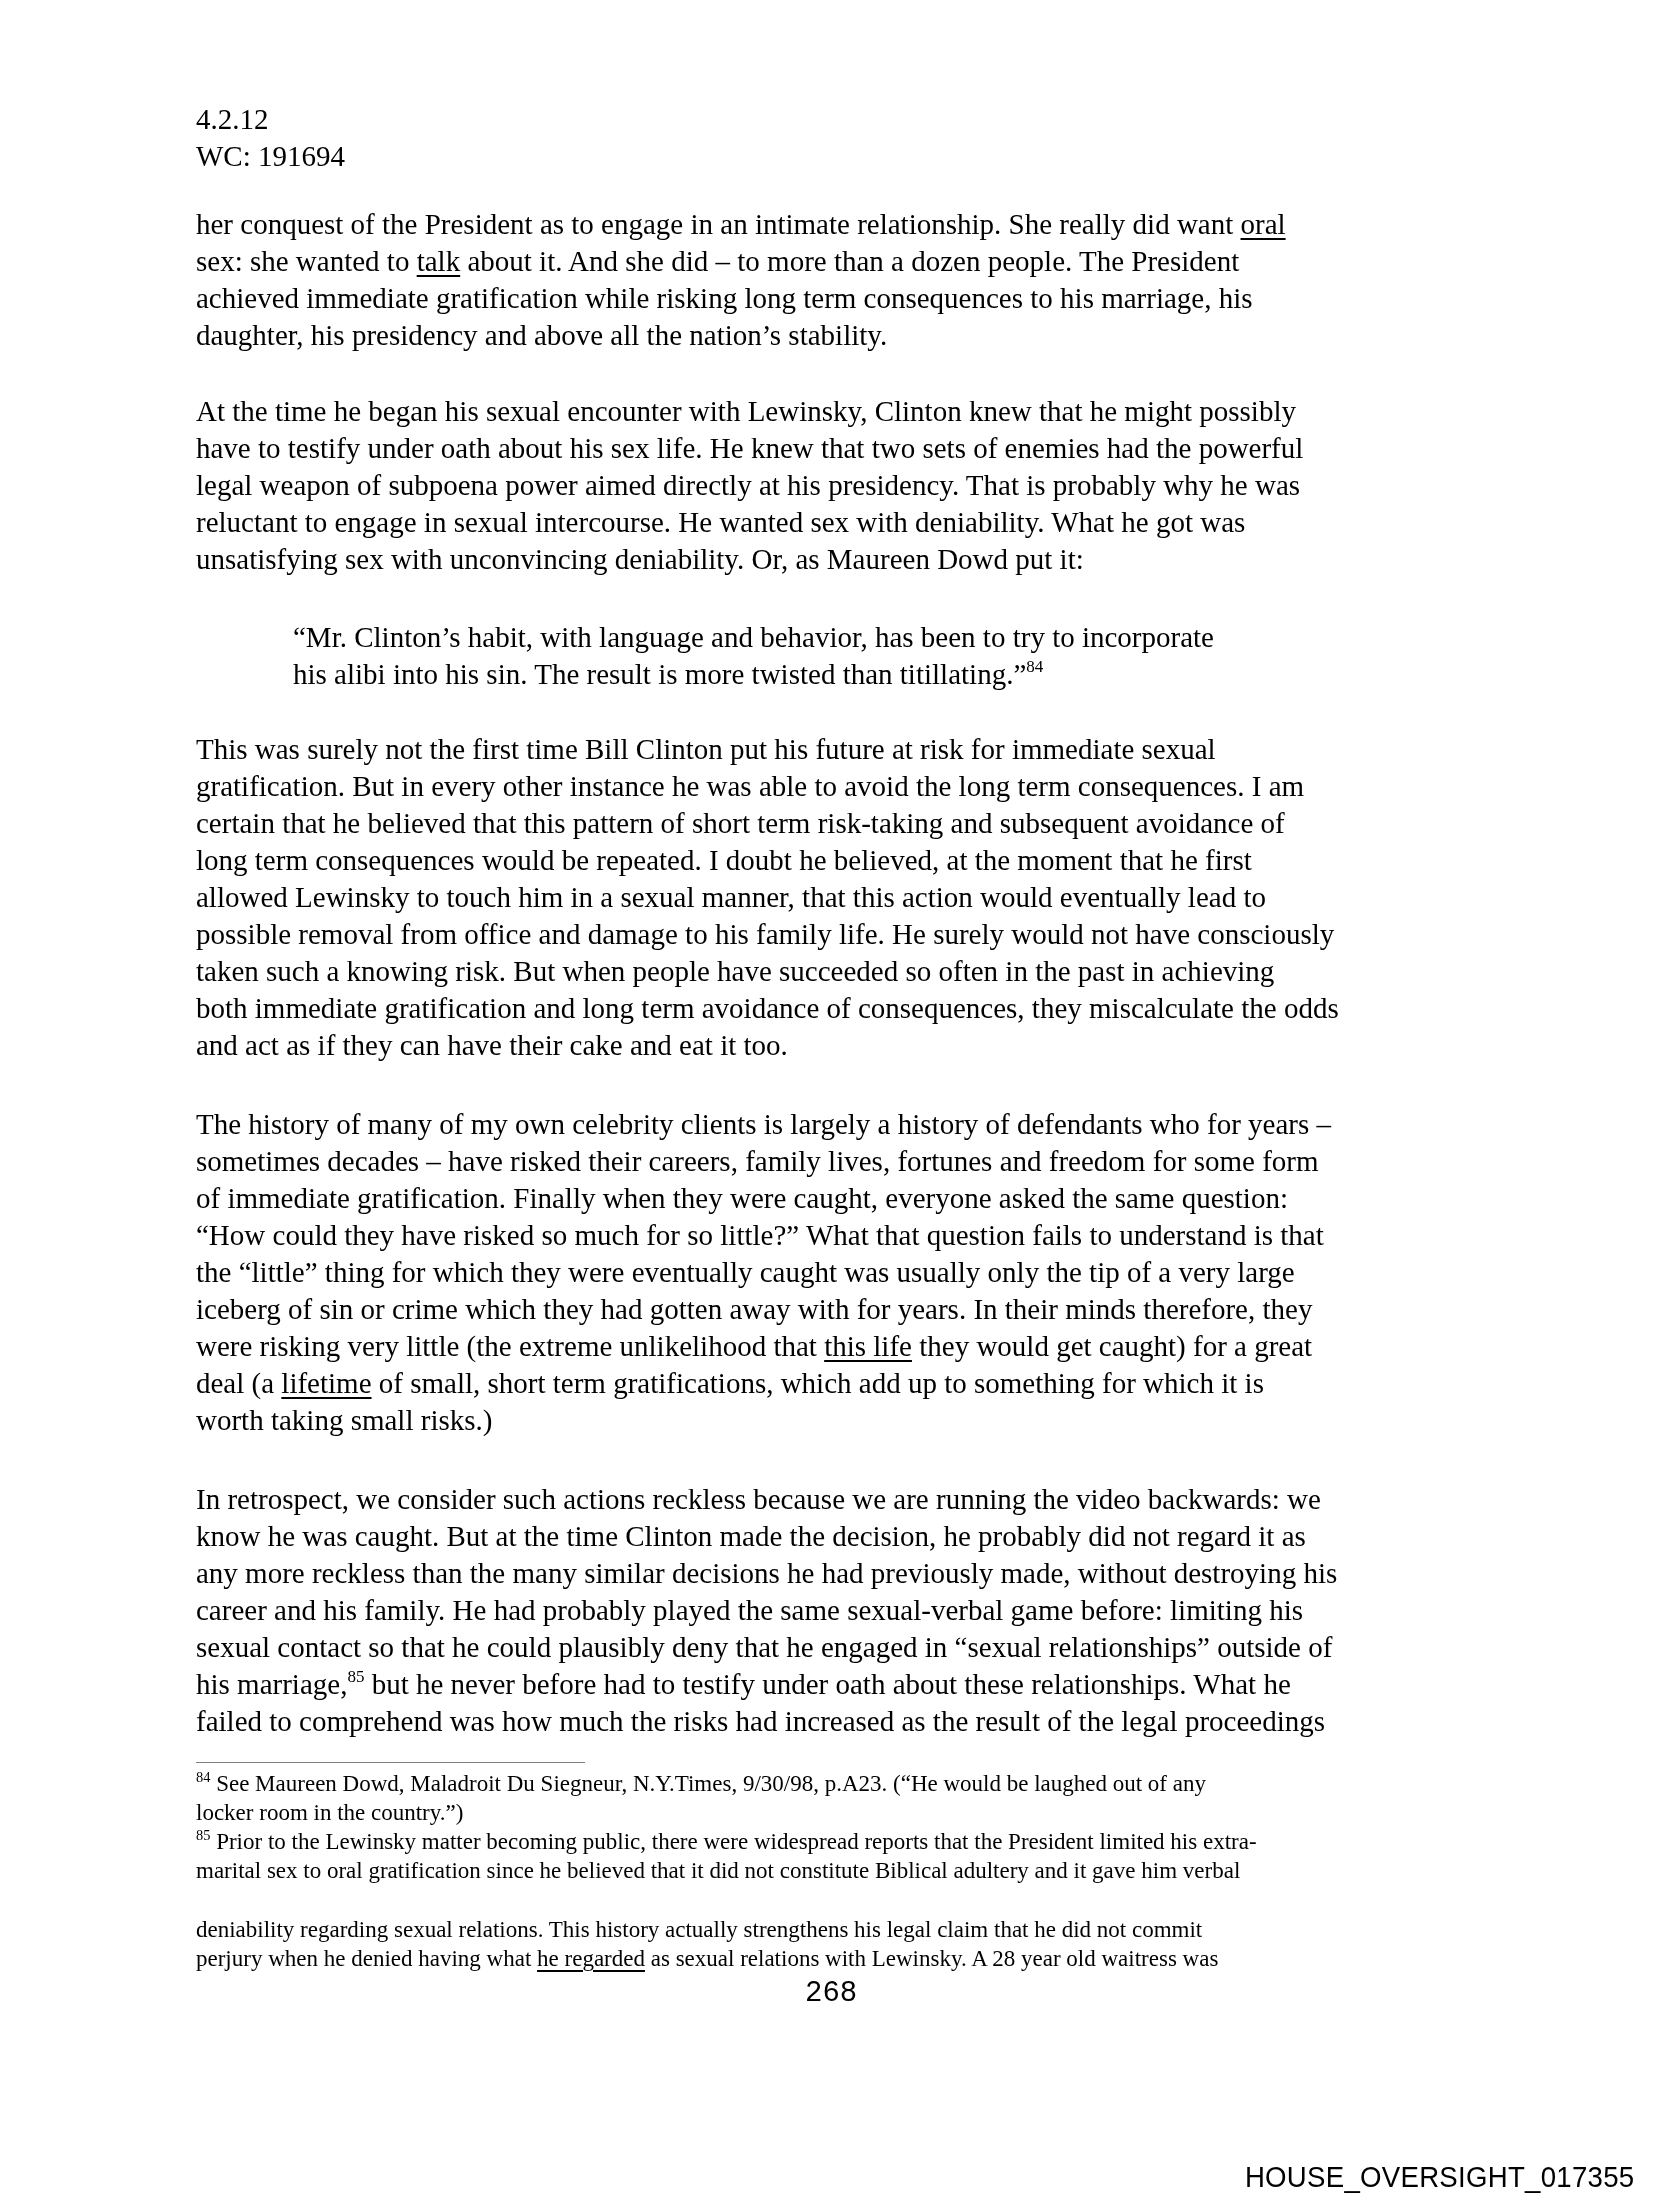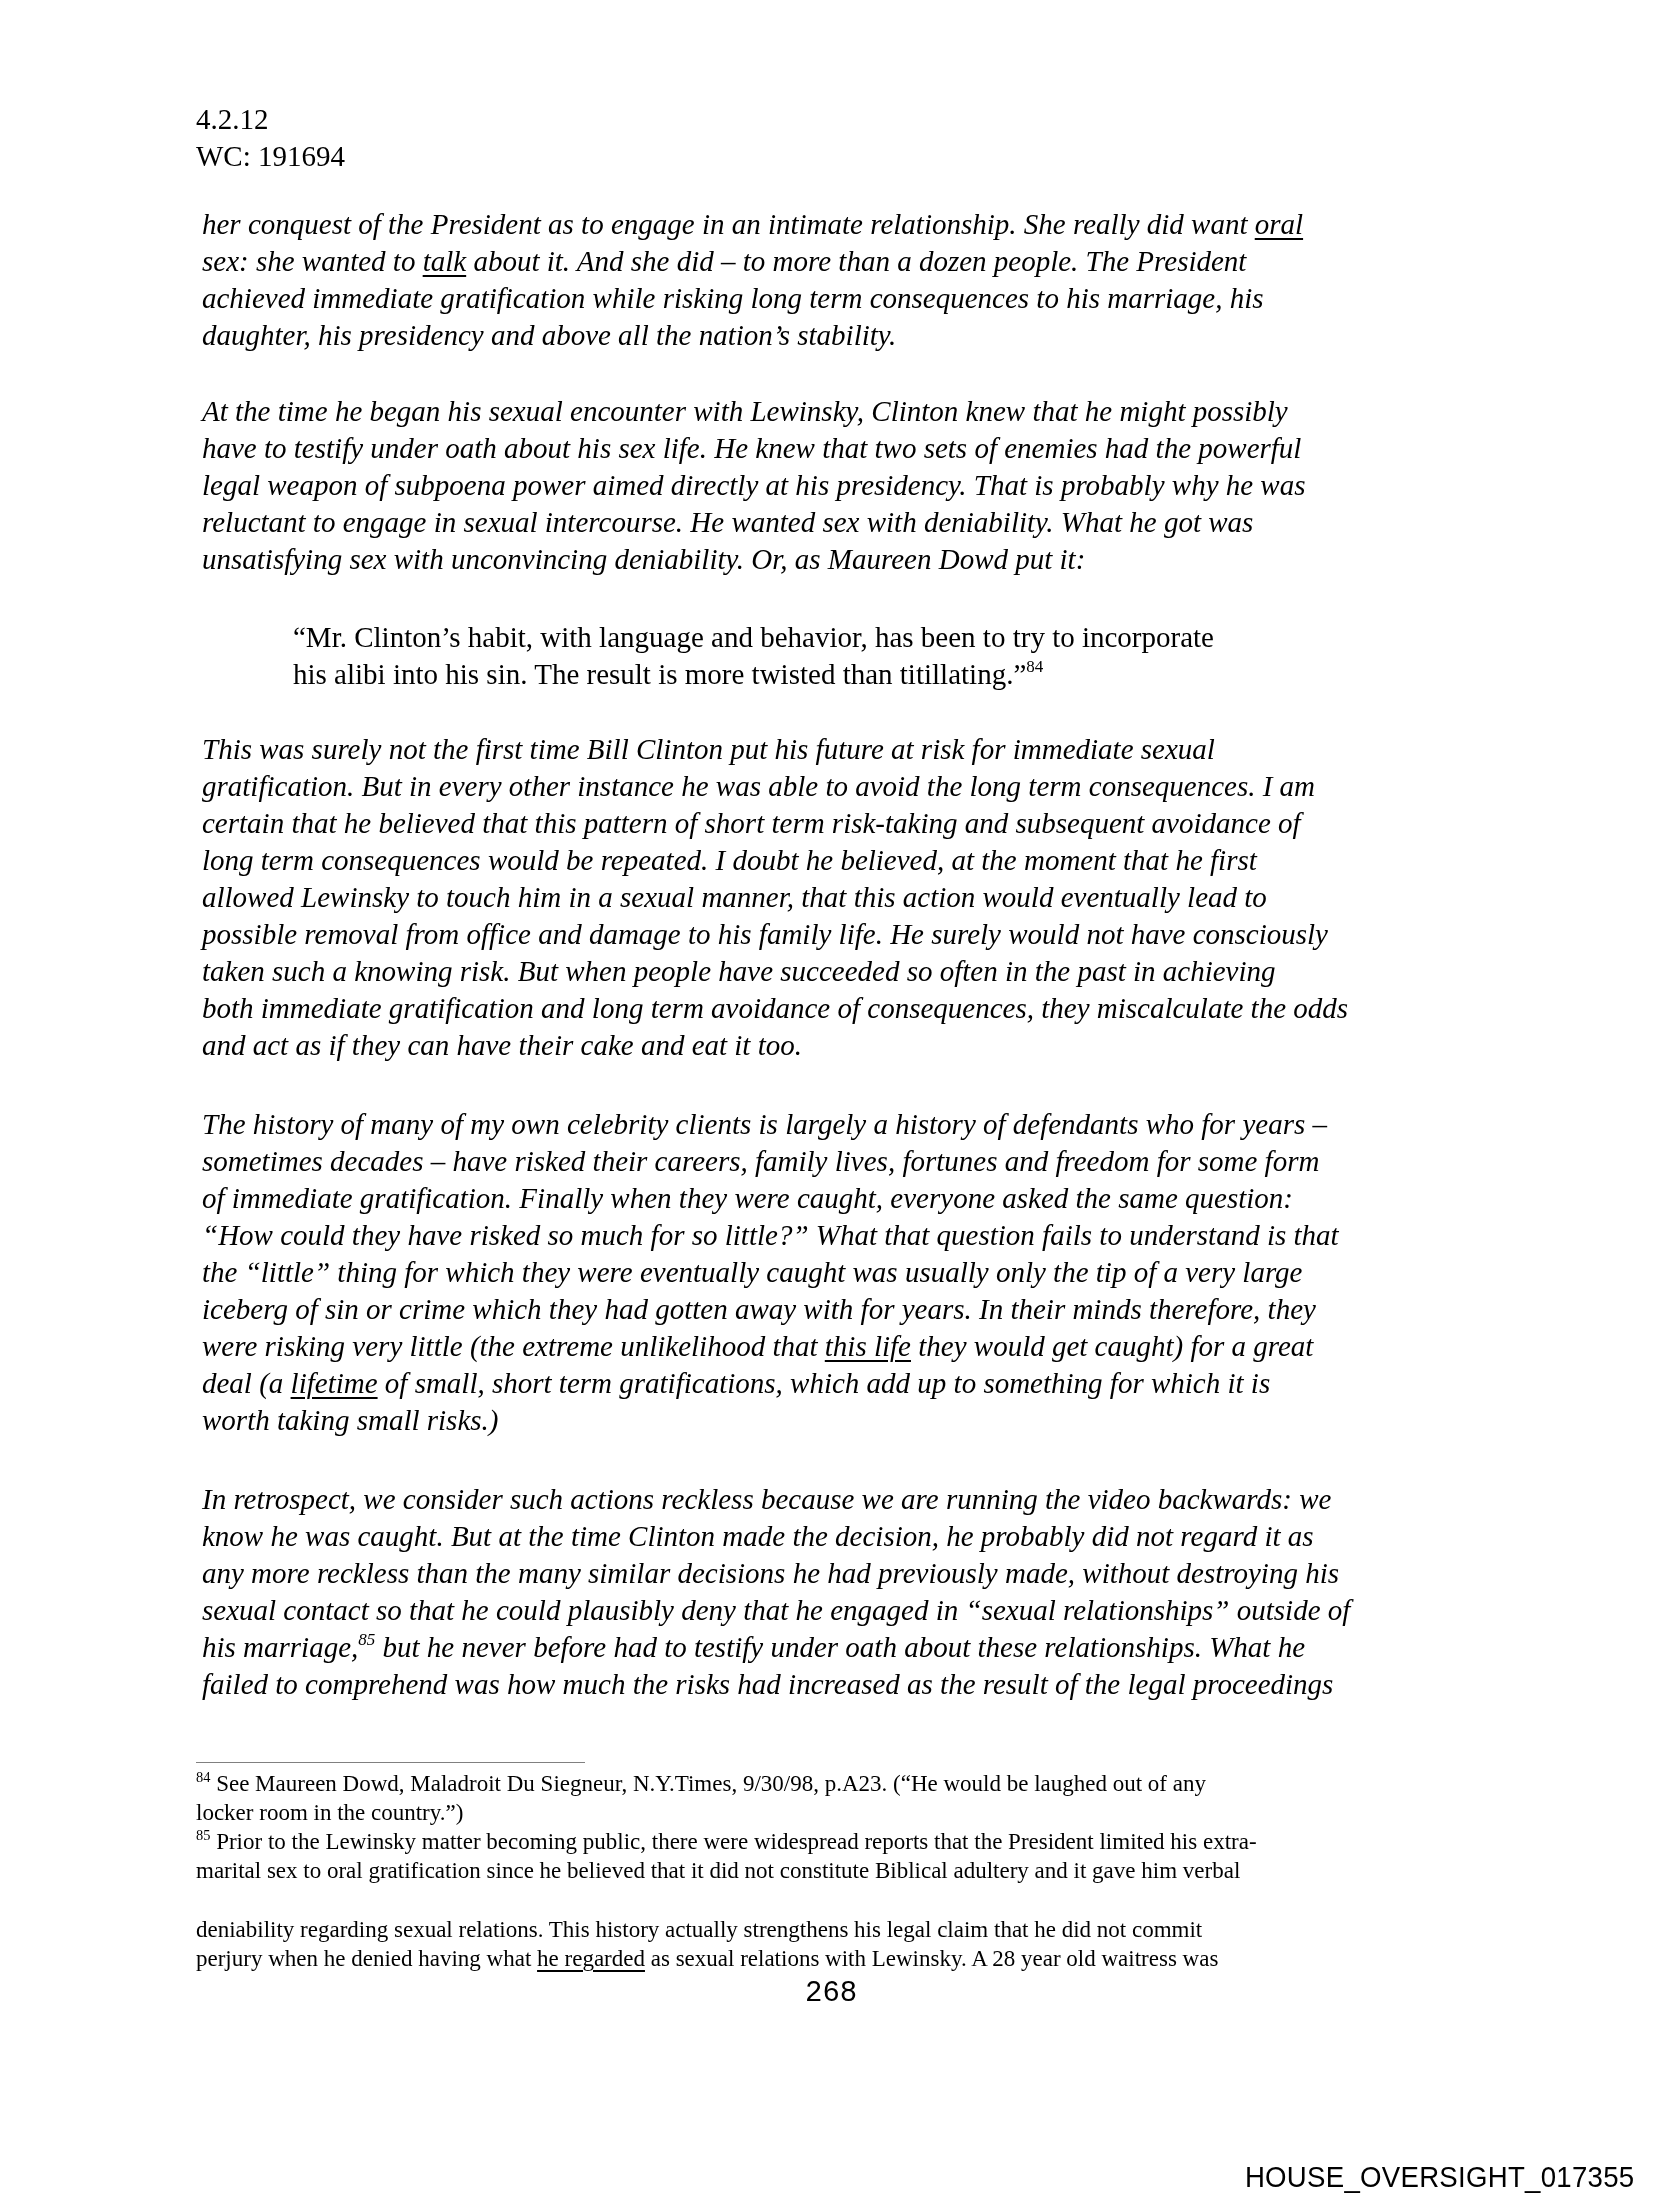--- a/index.html
+++ b/index.html
@@ -1,21 +1,21 @@
 <!DOCTYPE html>
 <html style="font-size:10.5px"><head>
 <meta charset="utf-8">
 <style>
   html, body { margin: 0; padding: 0; background: #ffffff; }
   body {
     width: 1669px; height: 2205px; position: relative; overflow: hidden;
     font-family: "Liberation Serif", "DejaVu Serif", serif; color: #000;
   }
   .header { position: absolute; left: 196px; top: 101px; font-size: 29px; line-height: 37px; }
-  .body-block { position: absolute; left: 202px; width: 1283px; font-size: 29px; line-height: 37px; white-space: nowrap; font-style: italic; }
+  .body-block { position: absolute; left: 196px; width: 1283px; font-size: 29px; line-height: 37px; white-space: nowrap; }
   .line { display: block; height: 37px; }
   .quote { position: absolute; left: 293px; font-size: 29px; line-height: 37px; white-space: nowrap; }
   u { text-decoration: underline; text-decoration-thickness: 2px; text-underline-offset: 3.9px; }
   sup { font-size: 17px; vertical-align: 11.8px; line-height: 0; }
   .rule { position: absolute; left: 196px; top: 1762px; width: 389px; height: 1.3px; background: #808080; }
   .footnotes { position: absolute; left: 196px; top: 1769px; font-size: 23px; line-height: 29px; white-space: nowrap; }
   .footnotes sup { font-size: 14.4px; vertical-align: 9.2px; }
   .page-num { position: absolute; left: 805px; top: 1977px; font-size: 29px; font-family: Liberation Mono, monospace; }
   .bates { position: absolute; right: 35px; top: 2160px; font-family: "Liberation Sans", "DejaVu Sans", sans-serif; font-size: 30px; letter-spacing: 0.3px; transform: scaleX(0.92); transform-origin: right; }
 </style>
@@ -63,20 +63,21 @@
     <span class="line">the “little” thing for which they were eventually caught was usually only the tip of a very large</span>
     <span class="line">iceberg of sin or crime which they had gotten away with for years.  In their minds therefore, they</span>
     <span class="line">were risking very little (the extreme unlikelihood that <u>this life</u> they would get caught) for a great</span>
     <span class="line">deal (a <u>lifetime</u> of small, short  term gratifications, which add up to something for which it is</span>
     <span class="line">worth taking small risks.)</span>
   </div>
 <div class="body-block" style="top:1481px">
     <span class="line">In retrospect, we consider such actions reckless because we are running the video backwards: we</span>
     <span class="line">know he was caught.  But at the time Clinton made the decision, he probably did not regard it as</span>
     <span class="line">any more reckless than the many similar decisions he had previously made, without destroying his</span>
+    <span class="line">career and his family.  He had probably played the same sexual-verbal game before: limiting his</span>
     <span class="line">sexual contact so that he could plausibly deny that he engaged in “sexual relationships” outside of</span>
     <span class="line">his marriage,<sup>85</sup> but he never before had to testify under oath about these relationships.  What he</span>
     <span class="line">failed to comprehend was how much the risks had increased as the result of the legal proceedings</span>
   </div>
 
 <div class="rule"></div>
 <div class="footnotes">
     <div>
       <span class="line" style="height: 29px;"><sup>84</sup> See Maureen Dowd, Maladroit Du Siegneur, N.Y.Times, 9/30/98, p.A23. (“He would be laughed out of any</span>
       <span class="line" style="height: 29px;">locker room in the country.”)</span>

